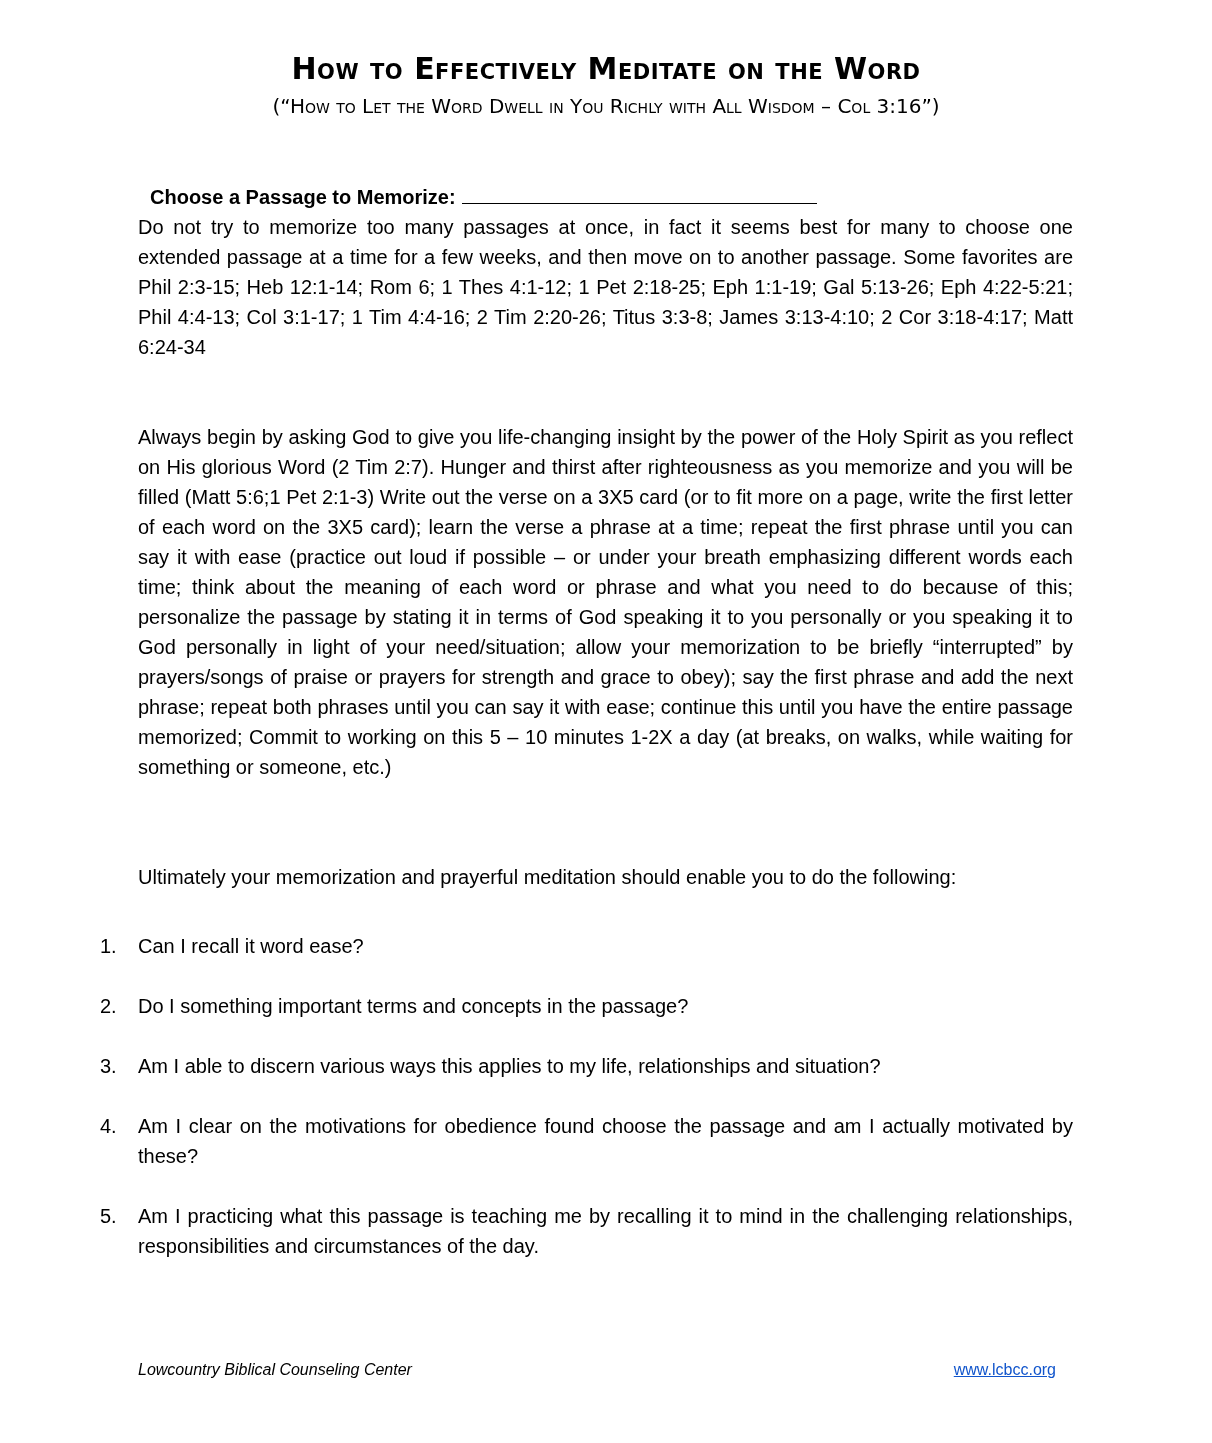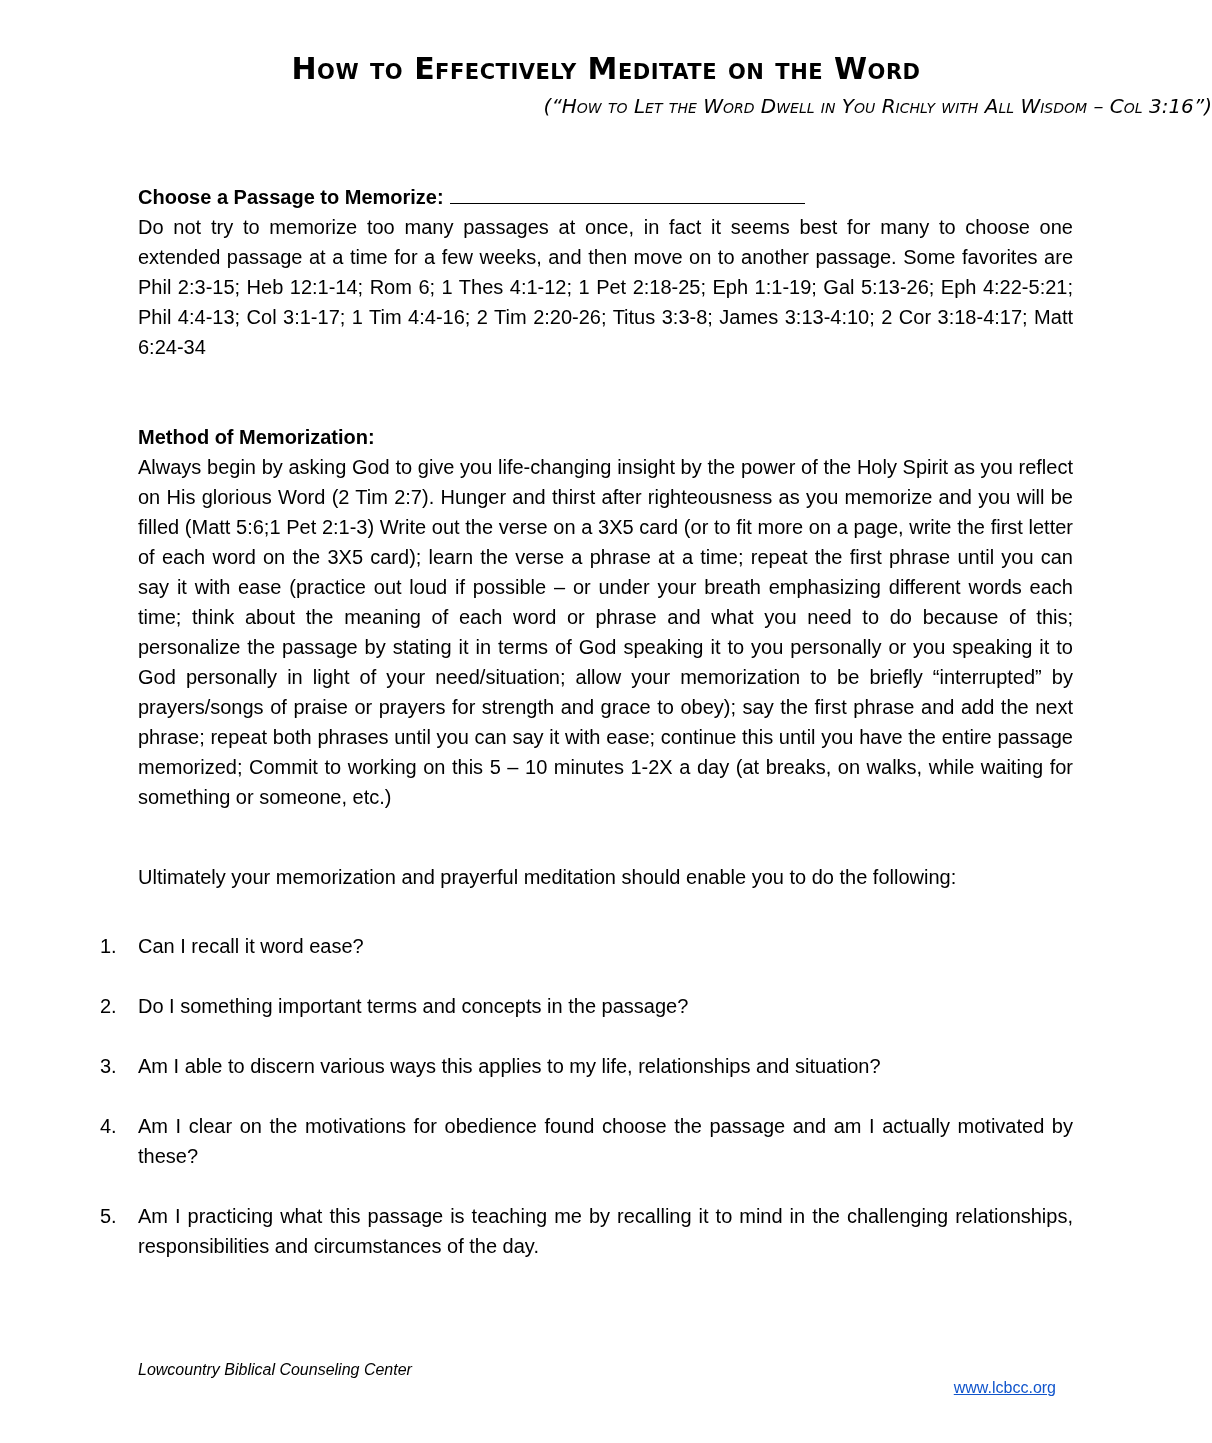--- a/index.html
+++ b/index.html
@@ -1,47 +1,46 @@
 <!DOCTYPE html>
 <html><head>
   <meta charset="utf-8">
   <style>
     html, body { margin: 0; padding: 0; background: #ffffff; }
     body { width: 1212px; height: 1443px; position: relative; overflow: hidden; color: #000; font-family: "Liberation Sans", sans-serif; }
     .title { position: absolute; top: 50px; left: 0; width: 1212px; text-align: center; font-family: "DejaVu Sans", sans-serif; font-weight: bold; font-size: 30px; font-variant: small-caps; letter-spacing: 0.5px; line-height: 38px; }
-    .subtitle { position: absolute; top: 92px; left: 0; width: 1212px; text-align: right; font-family: "DejaVu Sans", sans-serif; font-style: italic; font-size: 20px; font-variant: small-caps; line-height: 28px; }
+    .subtitle { position: absolute; top: 92px; left: 0; width: 1212px; text-align: center; font-family: "DejaVu Sans", sans-serif; font-size: 20px; font-variant: small-caps; line-height: 28px; }
     .content { position: absolute; left: 138px; width: 935px; font-size: 20px; line-height: 30px; }
     .section-1 { top: 182px; }
     .section-2 { top: 422px; }
-    .heading { font-weight: bold; }
+    .heading { font-weight: bold; margin-left: 12px; }
     .blank { display: inline-block; width: 355px; border-bottom: 1.5px solid #000; height: 19px; vertical-align: baseline; margin-left: 6px; }
     .para { text-align: justify; }
     .intro { position: absolute; top: 862px; left: 138px; width: 935px; font-size: 20px; line-height: 30px; }
     .qlist { position: absolute; top: 931px; left: 100px; width: 973px; font-size: 20px; line-height: 30px; }
     .q { display: flex; margin-bottom: 30px; }
     .q .num { width: 38px; flex: none; }
     .q .txt { flex: 1; text-align: justify; }
     .footer-left { position: absolute; top: 1359px; left: 138px; font-style: italic; font-size: 16px; line-height: 22px; }
-    .footer-right { position: absolute; top: 1359px; right: 156px; font-size: 16px; line-height: 22px; color: #1155cc; text-decoration: underline; margin-top: 18px; }
+    .footer-right { position: absolute; top: 1359px; right: 156px; font-size: 16px; line-height: 22px; color: #1155cc; text-decoration: underline; }
   </style>
 </head>
 <body>
 
 <div class="title">How to Effectively Meditate on the Word</div>
 <div class="subtitle">(“How to Let the Word Dwell in You Richly with All Wisdom – Col 3:16”)</div>
 
 <div class="content section-1">
   <div>
     <span class="heading">Choose a Passage to Memorize:</span><span class="blank"></span>
   </div>
   <div class="para">Do not try to memorize too many passages at once, in fact it seems best for many to choose one extended passage at a time for a few weeks, and then move on to another passage.  Some favorites are Phil 2:3-15; Heb 12:1-14; Rom 6; 1 Thes 4:1-12; 1 Pet 2:18-25; Eph 1:1-19; Gal 5:13-26; Eph 4:22-5:21; Phil 4:4-13; Col 3:1-17; 1 Tim 4:4-16; 2 Tim 2:20-26; Titus 3:3-8; James 3:13-4:10; 2 Cor 3:18-4:17; Matt 6:24-34</div>
 </div>
 
 <div class="content section-2">
-  <div class="heading">Method of Memorization:</div>
   <div class="para">Always begin by asking God to give you life-changing insight by the power of the Holy Spirit as you reflect on His glorious Word (2 Tim 2:7). Hunger and thirst after righteousness as you memorize and you will be filled (Matt 5:6;1 Pet 2:1-3) Write out the verse on a 3X5 card (or to fit more on a page, write the first letter of each word on the 3X5 card); learn the verse a phrase at a time; repeat the first phrase until you can say it with ease (practice out loud if possible – or under your breath emphasizing different words each time; think about the meaning of each word or phrase and what you need to do because of this; personalize the passage by stating it in terms of God speaking it to you personally or you speaking it to God personally in light of your need/situation; allow your memorization to be briefly “interrupted” by prayers/songs of praise or prayers for strength and grace to obey); say the first phrase and add the next phrase; repeat both phrases until you can say it with ease; continue this until you have the entire passage memorized;  Commit to working on this 5 – 10 minutes 1-2X a day (at breaks, on walks, while waiting for something or someone, etc.)</div>
 </div>
 
 <div class="intro">Ultimately your memorization and prayerful meditation should enable you to do the following:</div>
 
 <div class="qlist">
   <div class="q">
     <span class="num">1.</span>
     <span class="txt">Can I recall it word ease?</span>
   </div>

